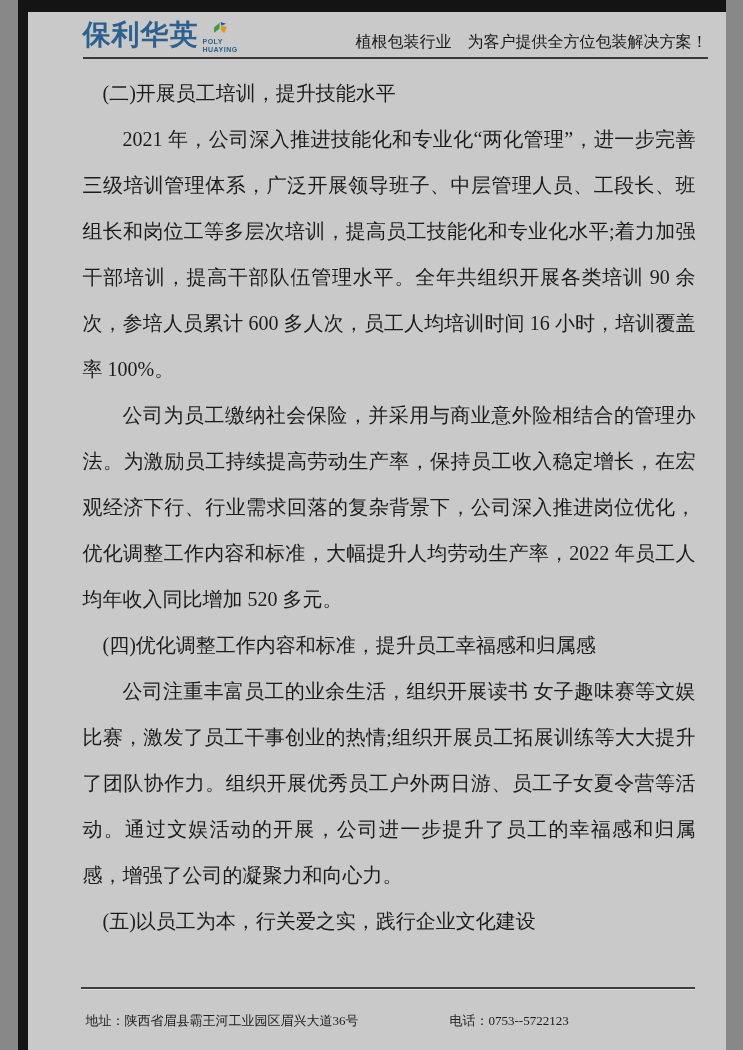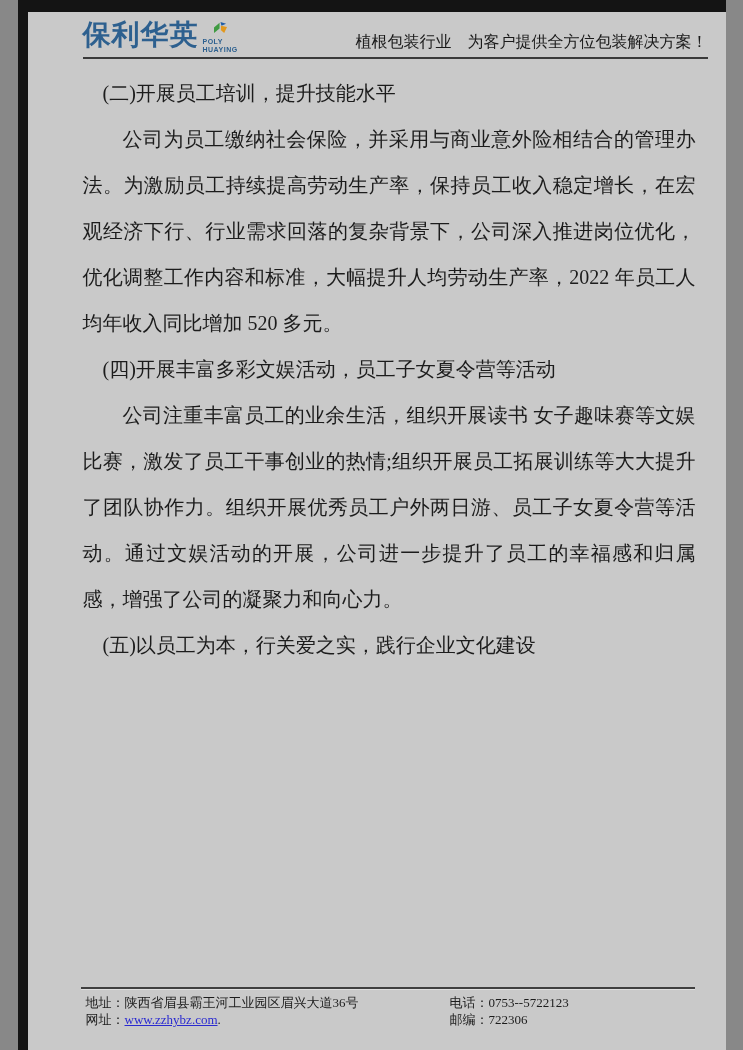--- a/index.html
+++ b/index.html
@@ -33,21 +33,21 @@
     position:absolute;left:65px;top:70px;width:613px;
     font-size:20px;line-height:46px;color:#1c1c1c;
   }
   .doc-body p{margin:0;text-align:justify;text-justify:inter-character;}
   .doc-body p.heading{text-indent:1em;text-align:left;}
   .doc-body p.para{text-indent:2em;}
 
   
   .footer{position:absolute;left:63px;top:987px;width:614px;}
   .footer-rule{height:2px;background:#3f3f3f;border-bottom:1px solid #dfdfdf;}
-  .footer-rows{margin-top:4px;font-size:13px;line-height:17px;color:#1c1c1c;}
+  .footer-rows{margin-top:22px;font-size:13px;line-height:17px;color:#1c1c1c;}
   .footer-row{display:flex;}
   .footer-cell-left{width:364px;flex:none;padding-left:5px;}
   .footer-link{color:#2a2ad0;text-decoration:underline;}
   .footer-link-suffix{color:#1c1c1c;text-decoration:none;}
 </style>
 </head>
 <body>
 
 <div class="page">
   <div class="edge-top"></div>
@@ -69,34 +69,29 @@
           <span class="logo-sub">HUAYING</span>
         </span>
       </div>
       <div class="tagline">植根包装行业　为客户提供全方位包装解决方案！</div>
     </div>
     <div class="header-rule"></div>
   </div>
 
   <div class="doc-body">
       <p class="heading">(二)开展员工培训，提升技能水平</p>
+      <p class="para">2021 年，公司深入推进技能化和专业化“两化管理”，进一步完善三级培训管理体系，广泛开展领导班子、中层管理人员、工段长、班组长和岗位工等多层次培训，提高员工技能化和专业化水平;着力加强干部培训，提高干部队伍管理水平。全年共组织开展各类培训 90 余次，参培人员累计 600 多人次，员工人均培训时间 16 小时，培训覆盖率 100%。</p>
       <p class="para">公司为员工缴纳社会保险，并采用与商业意外险相结合的管理办法。为激励员工持续提高劳动生产率，保持员工收入稳定增长，在宏观经济下行、行业需求回落的复杂背景下，公司深入推进岗位优化，优化调整工作内容和标准，大幅提升人均劳动生产率，2022 年员工人均年收入同比增加 520 多元。</p>
-      <p class="heading">(四)开展丰富多彩文娱活动，员工子女夏令营等活动</p>
+      <p class="heading">(四)优化调整工作内容和标准，提升员工幸福感和归属感</p>
       <p class="para">公司注重丰富员工的业余生活，组织开展读书 女子趣味赛等文娱比赛，激发了员工干事创业的热情;组织开展员工拓展训练等大大提升了团队协作力。组织开展优秀员工户外两日游、员工子女夏令营等活动。通过文娱活动的开展，公司进一步提升了员工的幸福感和归属感，增强了公司的凝聚力和向心力。</p>
       <p class="heading">(五)以员工为本，行关爱之实，践行企业文化建设</p>
     </div>
 
   <div class="footer">
     <div class="footer-rule"></div>
     <div class="footer-rows">
       <div class="footer-row">
         <span class="footer-cell-left">地址：陕西省眉县霸王河工业园区眉兴大道36号</span>
         <span>电话：0753--5722123</span>
       </div>
-      <div class="footer-row">
-        <span class="footer-cell-left">
-          <span>网址：</span><a class="footer-link" href="#">www.zzhybz.com</a><span class="footer-link-suffix">.</span>
-        </span>
-        <span>邮编：722306</span>
-      </div>
     </div>
   </div>
 </div>
 
 </body></html>

